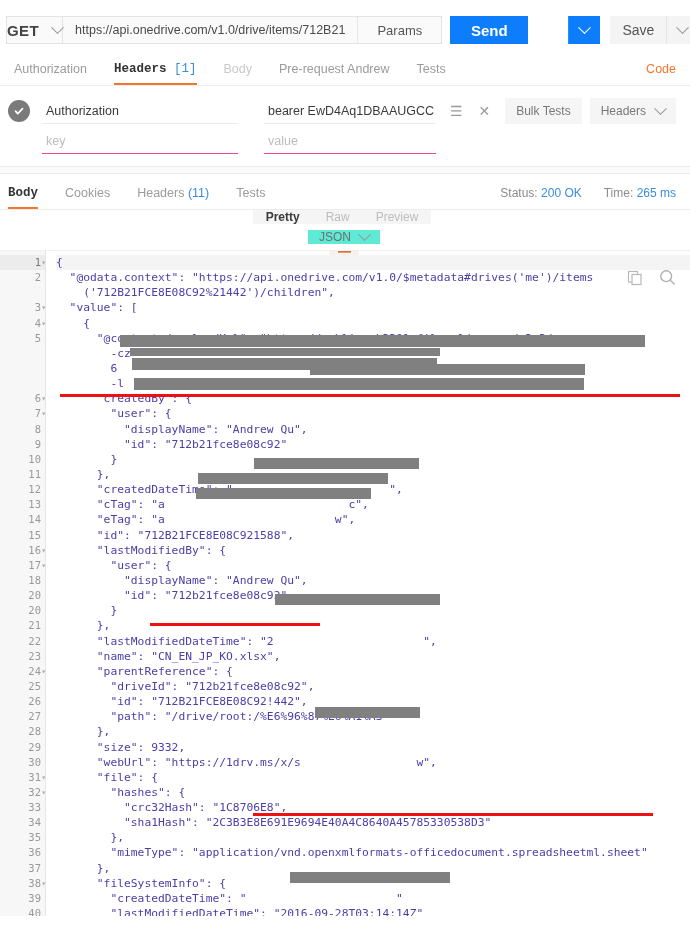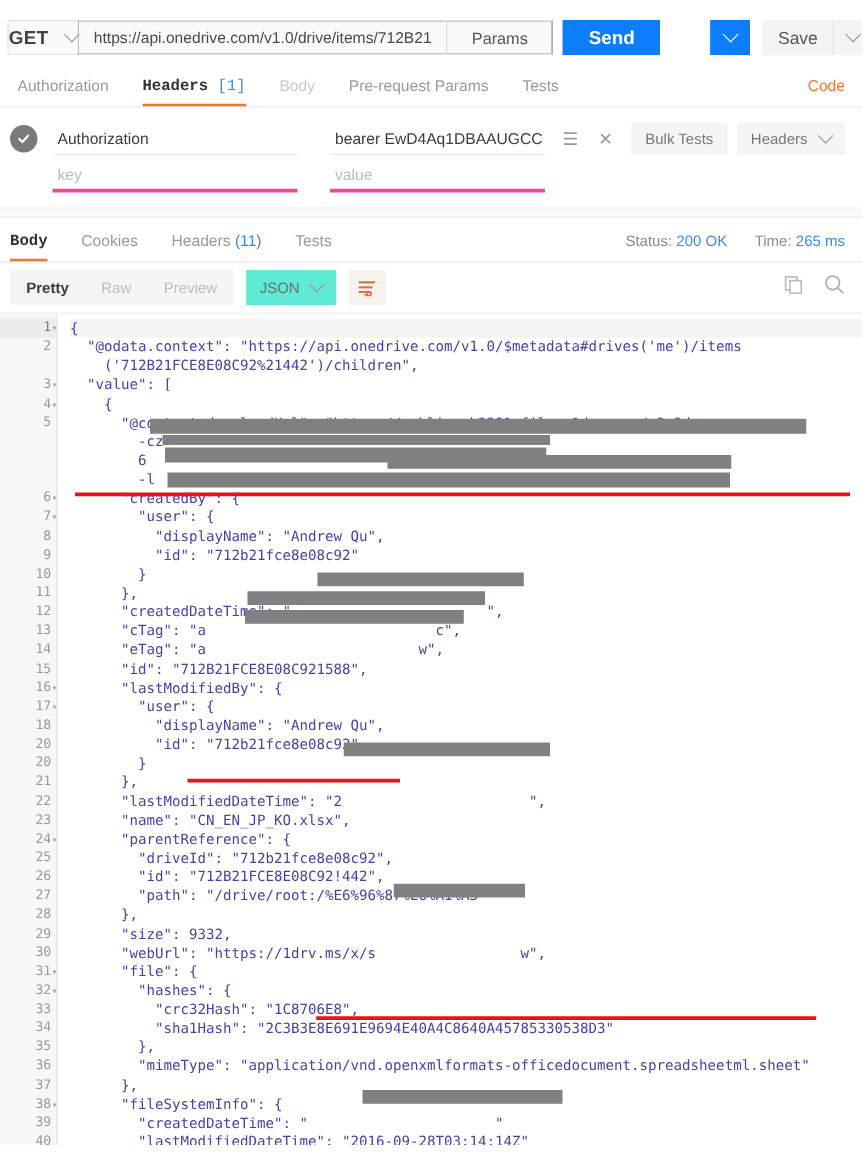--- a/index.html
+++ b/index.html
@@ -34,21 +34,21 @@
     width: 9px; height: 9px;
     border-right: 1.6px solid #999;
     border-bottom: 1.6px solid #999;
     transform: rotate(45deg) translate(-2px,-2px);
   }
   .url-wrap {
     flex: 1;
     display: flex;
     border: 1px solid #e4e4e4;
     border-left: none;
-    background: #000000;
+    background: #86efac;
     margin-right: 8px;
   }
   .url-input {
     flex: 1;
     display: flex; align-items: center;
     padding: 0 12px;
     font-size: 12.5px; color: #4a4a4a;
     white-space: nowrap; overflow: hidden;
     background: #fafafa;
   }
@@ -142,21 +142,21 @@
   .hdr-actions { margin-left: auto; display: flex; gap: 8px; }
   .pill {
     background: #f5f5f5;
     font-size: 12px; color: #787878;
     padding: 6px 11px;
     display: flex; align-items: center; gap: 10px;
   }
   .hdr-row2 { display: flex; align-items: center; height: 30px; padding-left: 34px; }
   .ph {
     font-size: 12.5px; color: #bdbdbd;
-    border-bottom: 3px solid #ec4899;
+    border-bottom: 1px solid #ec4899;
     height: 26px; display: flex; align-items: center; padding: 0 4px;
   }
   .ph.k { width: 196px; margin-right: 26px; }
   .ph.v { width: 172px; }
 
   
   .big-div { height: 8px; background: #fafafa; border-top: 1px solid #ededed; border-bottom: 1px solid #ededed; margin-top: 10px; }
 
   
   .res-tabs {
@@ -166,21 +166,21 @@
   }
   .status-wrap {
     margin-left: auto; display: flex; gap: 22px;
     padding-bottom: 9px; font-size: 12px; color: #8c8c8c;
   }
   .status-wrap b { color: #3a8dde; font-weight: 400; }
 
   
   .body-bar {
     height: 40px; display: flex; align-items: center;
-    padding: 0 14px 0 8px; gap: 6px;
+    padding: 0 14px 0 8px; gap: 6px; flex-direction: column;
   }
   .seg {
     display: flex; background: #f5f5f5; height: 28px; align-items: stretch;
   }
   .seg div {
     display: flex; align-items: center; padding: 0 13px;
     font-size: 12px; color: #bdbdbd;
   }
   .seg div.on { color: #3b3b3b; font-weight: 600; }
   .fmt {
@@ -277,21 +277,21 @@
       <span>Authorization</span>
     </div>
     <div class="rtab active">
       <span>Headers</span>
       <span class="cnt">[1]</span>
     </div>
     <div class="rtab dim">
       <span>Body</span>
     </div>
     <div class="rtab normal">
-      <span>Pre-request Params</span>
+      <span>Pre-request Andrew</span>
     </div>
     <div class="rtab normal">
       <span>Tests</span>
     </div>
     <div class="code-link">Code</div>
   </div>
 
   <div class="hdr-area">
     <div class="hdr-row">
       <div class="chk">

